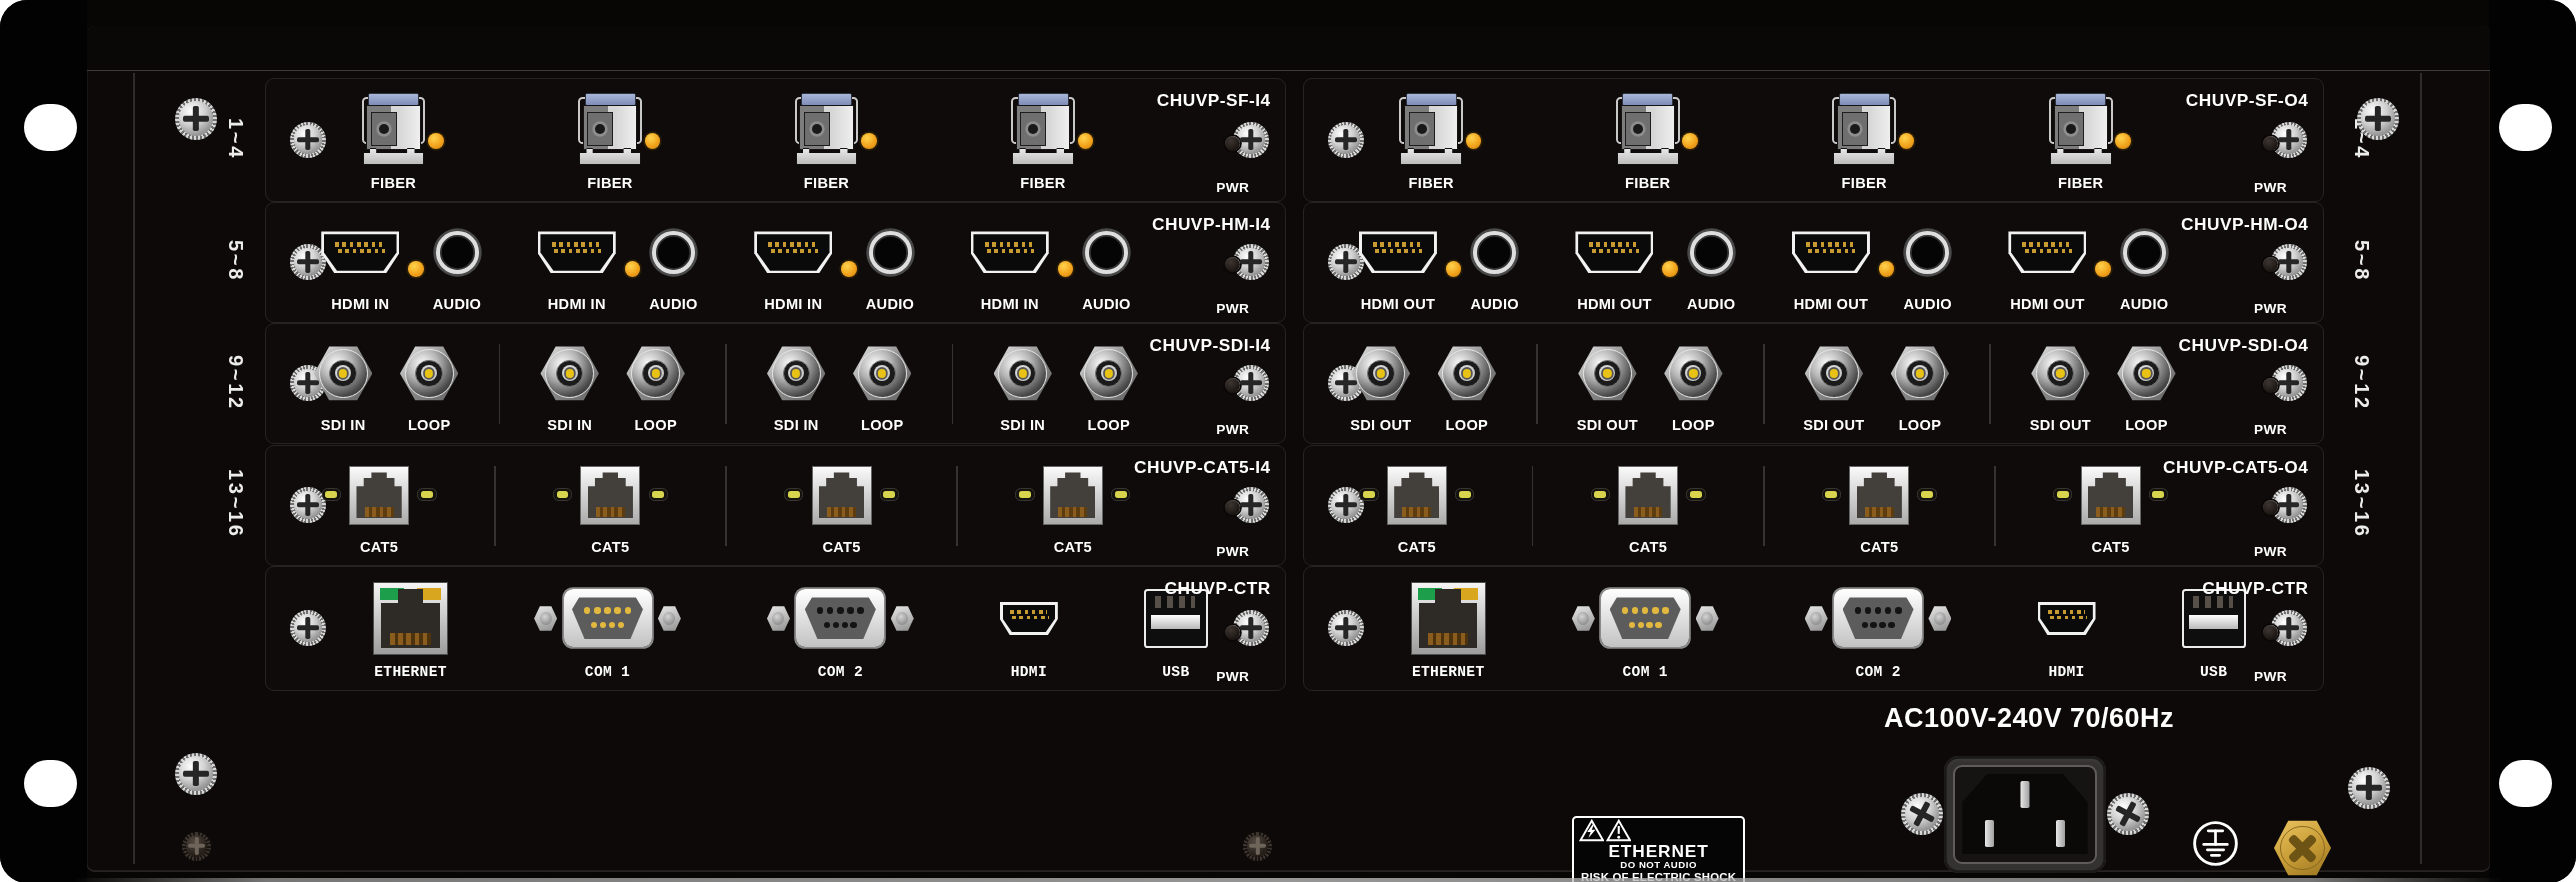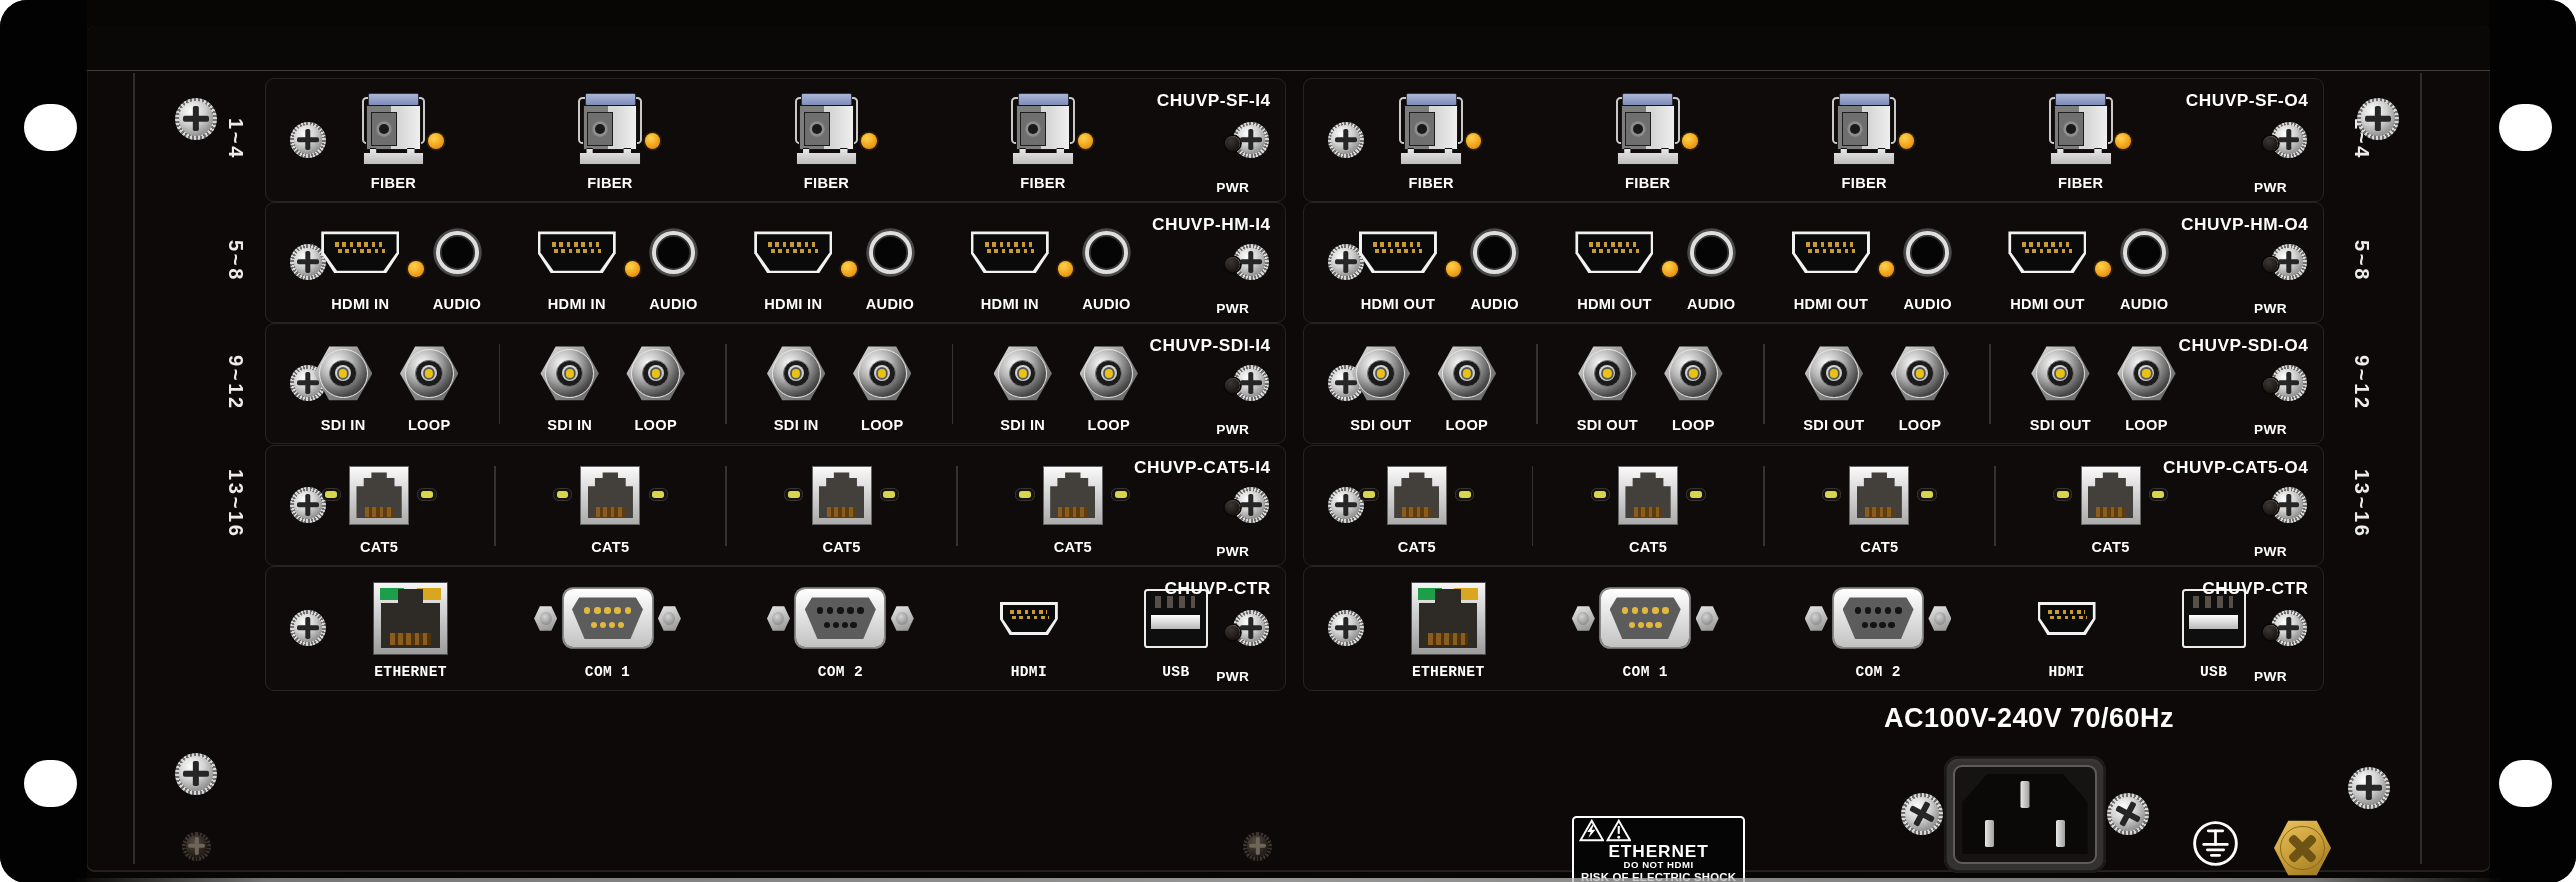--- a/index.html
+++ b/index.html
@@ -1192,21 +1192,21 @@
       <svg class="ctri" width="25.5" height="23" viewBox="0 0 34 30">
         <path d="M17 2 L32 28 H2 Z" fill="#050505" stroke="#ffffff" stroke-width="2.6"></path>
         <path d="M18 7 L11 17 h4.5 L12.5 25 L22 14 h-5 l3 -7 Z" fill="#ffffff"></path>
       </svg>
       <div class="c-title">ETHERNET</div>
       <svg class="ctri" width="25.5" height="23" viewBox="0 0 34 30">
         <path d="M17 2 L32 28 H2 Z" fill="#050505" stroke="#ffffff" stroke-width="2.6"></path>
         <rect x="15.6" y="9" width="2.8" height="10.5" fill="#ffffff"></rect>
         <circle cx="17" cy="24" r="1.9" fill="#ffffff"></circle>
       </svg>
-      <div class="c-l1">DO NOT HDMI</div>
+      <div class="c-l1">DO NOT AUDIO</div>
       <div class="c-l2">RISK OF ELECTRIC SHOCK</div>
     </div>
 
     <div class="inlet">
       <div class="screw il">
           <div class="cross"></div>
         </div>
       <div class="inlet-body">
         <div class="inlet-inner">
           <div class="inlet-cavity">

